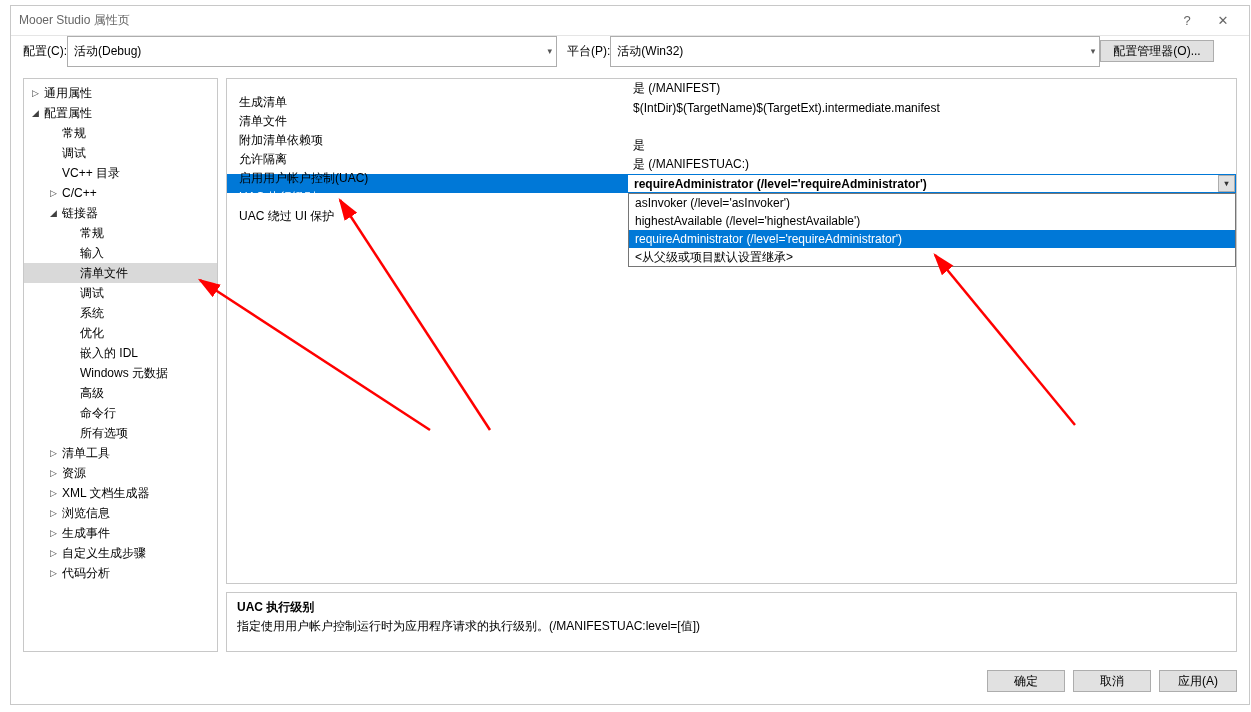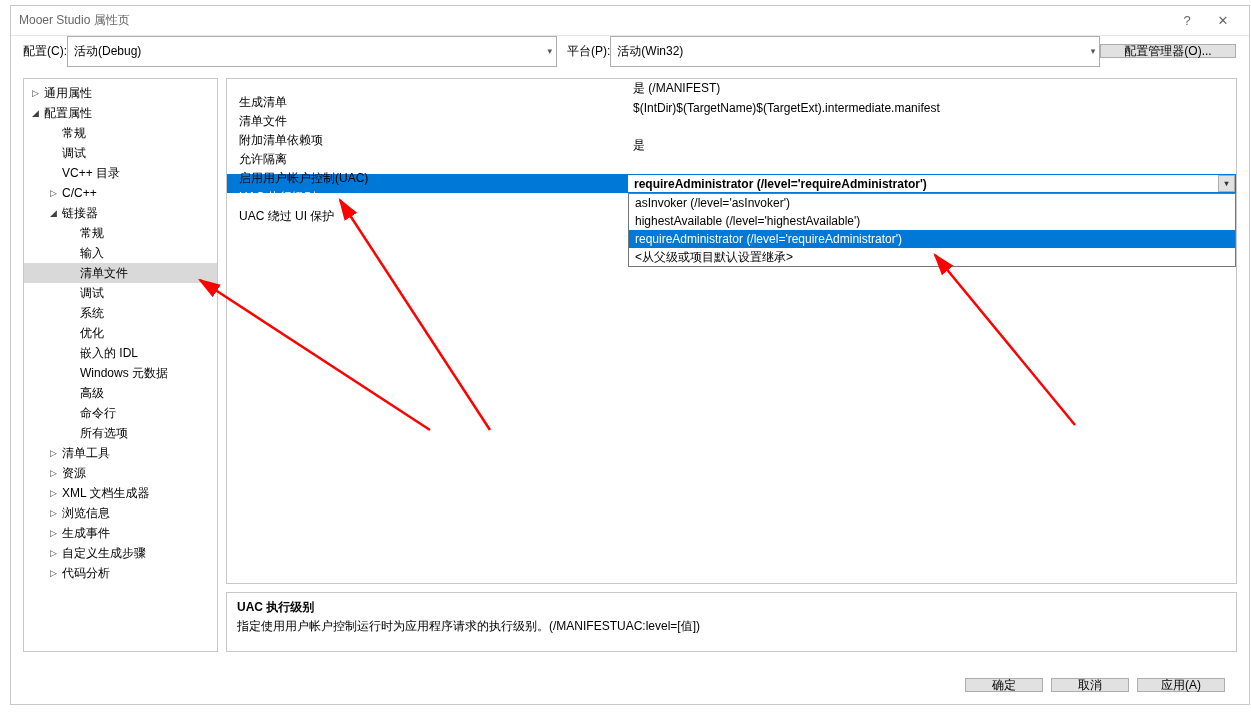--- a/index.html
+++ b/index.html
@@ -52,24 +52,24 @@
   position: relative;
 }
 .select .arrow {
   position: absolute;
   right: 4px;
   font-size: 9px; color: #555;
 }
 .cfg-select { flex: 1; max-width: 490px; }
 .plat-select { flex: 1; max-width: 490px; }
 .btn {
-  height: 14px;
+  height: 22px;
   border: 1px solid #adadad;
   background: #e1e1e1;
-  padding: 0 23px;
+  padding: 0 12px;
   display: inline-flex;
   align-items: center;
   justify-content: center;
   min-width: 78px;
 }
 .main {
   display: flex;
   position: absolute;
   left: 12px; right: 12px; top: 72px; bottom: 52px;
 }
@@ -147,21 +147,21 @@
 .dropdown .opt.sel { background: #0078d7; color: #fff; }
 .desc {
   margin-top: 8px;
   border: 1px solid #c8c8c8;
   height: 60px;
   padding: 6px 10px;
 }
 .desc .hdr { font-weight: bold; margin-bottom: 2px; }
 .footer {
   position: absolute;
-  right: 24px; bottom: 12px;
+  right: 12px; bottom: 12px;
   display: flex;
   gap: 8px;
 }
 .footer .btn { min-width: 78px; background:#e1e1e1;}
 
 .arrow-svg { position:absolute; pointer-events:none; z-index:50;}
 .arrow-line{ stroke:#ff0000; stroke-width:2.5; fill:none;}
 .arrow-head{ fill:#ff0000;}
 </style>
 </head>
@@ -305,20 +305,21 @@
           <div class="row">
             <div class="label">附加清单依赖项</div>
             <div class="value"></div>
           </div>
           <div class="row">
             <div class="label">允许隔离</div>
             <div class="value">是</div>
           </div>
           <div class="row">
             <div class="label">启用用户帐户控制(UAC)</div>
+            <div class="value">是 (/MANIFESTUAC:)</div>
           </div>
           <div class="row sel">
             <div class="label">UAC 执行级别</div>
             <div class="value" style="display: flex; align-items: center; justify-content: space-between; padding-right: 0px;">
               <span>requireAdministrator (/level='requireAdministrator')</span>
               <div class="dd-btn">▾</div>
             </div>
           </div>
           <div class="row">
             <div class="label">UAC 绕过 UI 保护</div>

